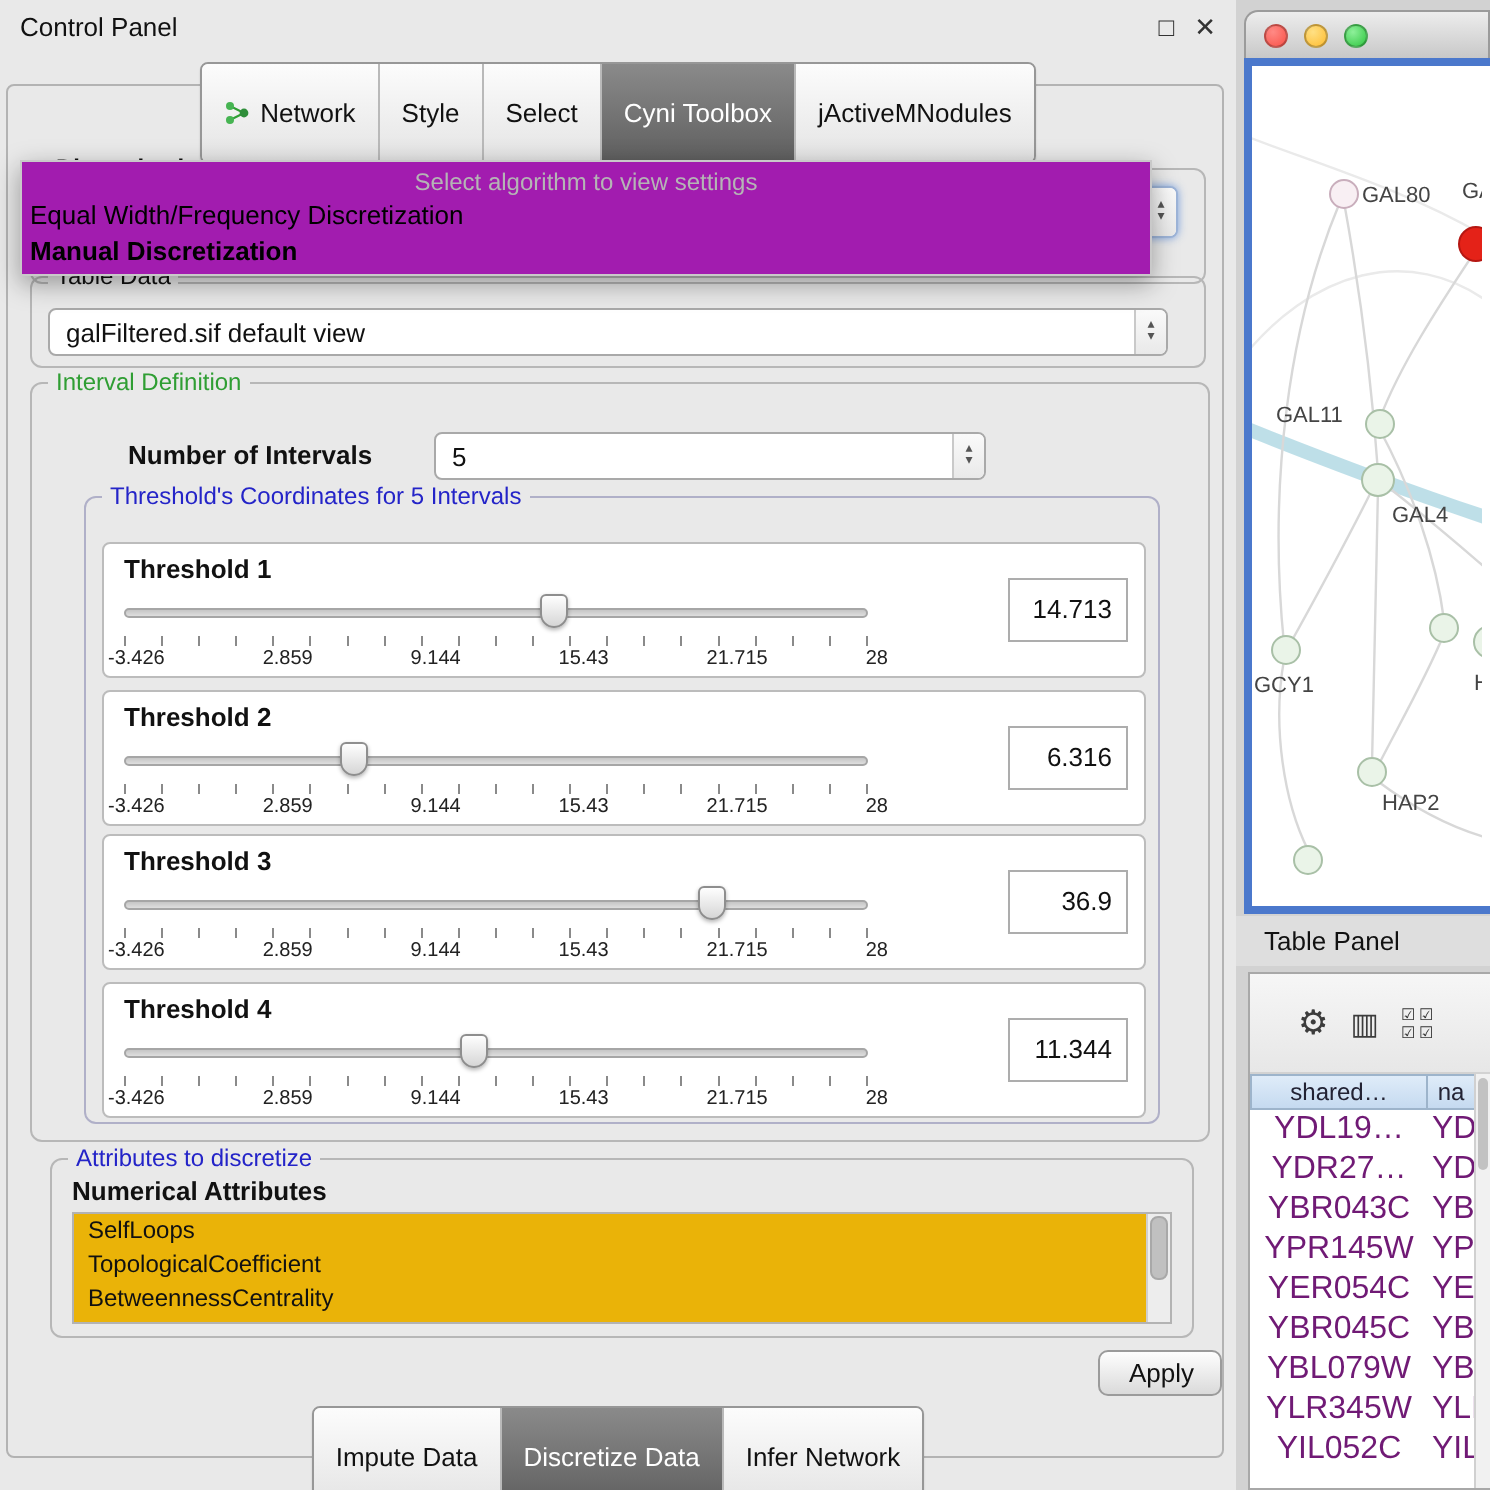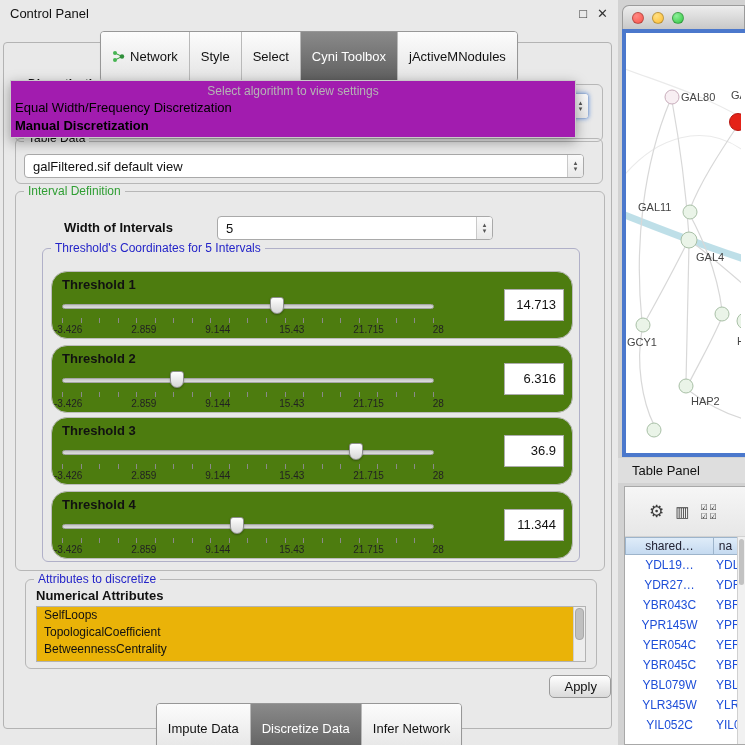--- a/index.html
+++ b/index.html
@@ -31,21 +31,21 @@
 
   .algo-combo{left:19px;top:50px;width:566px;height:26px;border:1px solid #9db4d8;box-shadow:0 0 4px rgba(90,140,220,.8)}
 
   .algo-popup{position:absolute;left:10px;top:80px;width:566px;background:#a21caf;border:1px solid #c9c9c9;box-shadow:0 4px 12px rgba(0,0,0,.35);z-index:20;padding:2px 0}
   .algo-popup .phead{text-align:center;font-size:12px;color:#b5b5b5;line-height:16px}
   .algo-popup .pitem{font-size:13px;color:#000;line-height:18px;padding-left:4px}
   .algo-popup .pitem.selected{font-weight:bold}
 
   .row-label{position:absolute;font-size:13px;font-weight:bold;color:#111;white-space:nowrap}
 
-  .thresh-box{position:absolute;left:8px;width:522px;height:68px;border:1px solid #bcbcbc;border-radius:16px;background:#4d7c0f}
+  .thresh-box{position:absolute;left:8px;width:522px;height:68px;border:1px solid #bcbcbc;border-radius:4px;background:#ffffff}
   .thresh-label{position:absolute;left:10px;top:5px;font-size:13px;font-weight:bold;color:#111}
   .slider{position:absolute;left:10px;top:24px;width:372px;height:20px}
   .slider .track{position:absolute;left:0;right:0;top:8px;height:5px;background:linear-gradient(#c6c6c6,#dedede);border:1px solid #a6a6a6;border-radius:3px}
   .slider .thumb{position:absolute;top:1px;width:14px;height:17px;margin-left:-7px;background:linear-gradient(#fefefe,#d6d6d6);border:1px solid #8e8e8e;border-radius:3px 3px 7px 7px;box-shadow:0 1px 2px rgba(0,0,0,.3)}
   .ticks{position:absolute;left:10px;top:46px;width:372px;height:5px;background:repeating-linear-gradient(to right,#8a8a8a 0,#8a8a8a 1px,transparent 1px,transparent 18.55px)}
   .scale{position:absolute;left:2px;top:52px;width:390px;display:flex;justify-content:space-between;font-size:10px;color:#222}
   .value-box{position:absolute;right:8px;top:17px;width:60px;height:32px;background:#fff;border:1px solid #adadad;font-size:13px;color:#111;text-align:right;line-height:30px;padding-right:7px}
 
   .attr-title{position:absolute;left:10px;top:8px;font-size:13px;font-weight:bold;color:#111}
   .attr-list{position:absolute;left:10px;top:26px;width:550px;height:56px;background:#eab308;border:1px solid #b3b3b3;overflow:hidden}
@@ -72,21 +72,21 @@
   .tw-toolbar{position:absolute;left:0;top:0;width:100%;height:50px;display:flex;align-items:center;gap:11px;padding-left:24px;background:linear-gradient(#f6f6f6,#e7e7e7);border-bottom:1px solid #d2d2d2}
   .tw-toolbar .gear{font-size:17px;color:#3c3c3c}
   .tw-toolbar .cols{font-size:15px;color:#3c3c3c}
   .check-grid{display:grid;grid-template-columns:9px 9px;grid-auto-rows:9px;font-size:8px;line-height:9px;color:#333}
   .tw-head{position:absolute;left:0;top:50px;width:113px;height:18px;display:flex}
   .hc{border:1px solid #9db4cb;border-left:none;background:linear-gradient(#dfecf9,#c5daf0);font-size:12px;color:#223;display:flex;align-items:center;justify-content:center;overflow:hidden;white-space:nowrap}
   .hc1{width:89px;border-left:1px solid #9db4cb}
   .hc2{flex:1}
   .tw-rows{position:absolute;left:0;top:68px;width:113px;bottom:0;background:#fff;overflow:hidden}
   .trow{display:flex;height:20px;align-items:center}
-  .tc{font-size:12px;color:#1d4ed8;overflow:hidden;white-space:nowrap}
+  .tc{font-size:16px;color:#701a75;overflow:hidden;white-space:nowrap}
   .tc1{width:89px;text-align:center}
   .tc2{flex:1;text-align:left;padding-left:2px}
   .tw-scroll{position:absolute;right:0;top:50px;bottom:0;width:8px;background:#f1f1f1;border-left:1px solid #d0d0d0}
   .tw-scroll .sthumb{position:absolute;left:1px;top:2px;width:5px;height:46px;background:#c2c2c2;border-radius:3px}
 </style>
 </head>
 <body>
 
 <div id="screen">
 
@@ -120,21 +120,21 @@
           <span class="stepper">
             <span>▴</span>
             <span>▾</span>
           </span>
         </div>
       </div>
 
       <div class="group" style="left:11px;top:148px;width:590px;height:380px">
         <span class="glabel green">Interval Definition</span>
 
-        <span class="row-label" style="left:48px;top:28px">Width of Intervals</span>
+        <span class="row-label" style="left:48px;top:28px">Number of Intervals</span>
         <div class="combo" style="left:201px;top:24px;width:276px;height:24px">
           <span class="ctext">5</span>
           <span class="stepper">
             <span>▴</span>
             <span>▾</span>
           </span>
         </div>
 
         <div class="group" style="left:26px;top:56px;width:538px;height:314px;border-color:#b0b0c8">
           <span class="glabel blue">Threshold's Coordinates for 5 Intervals</span>

